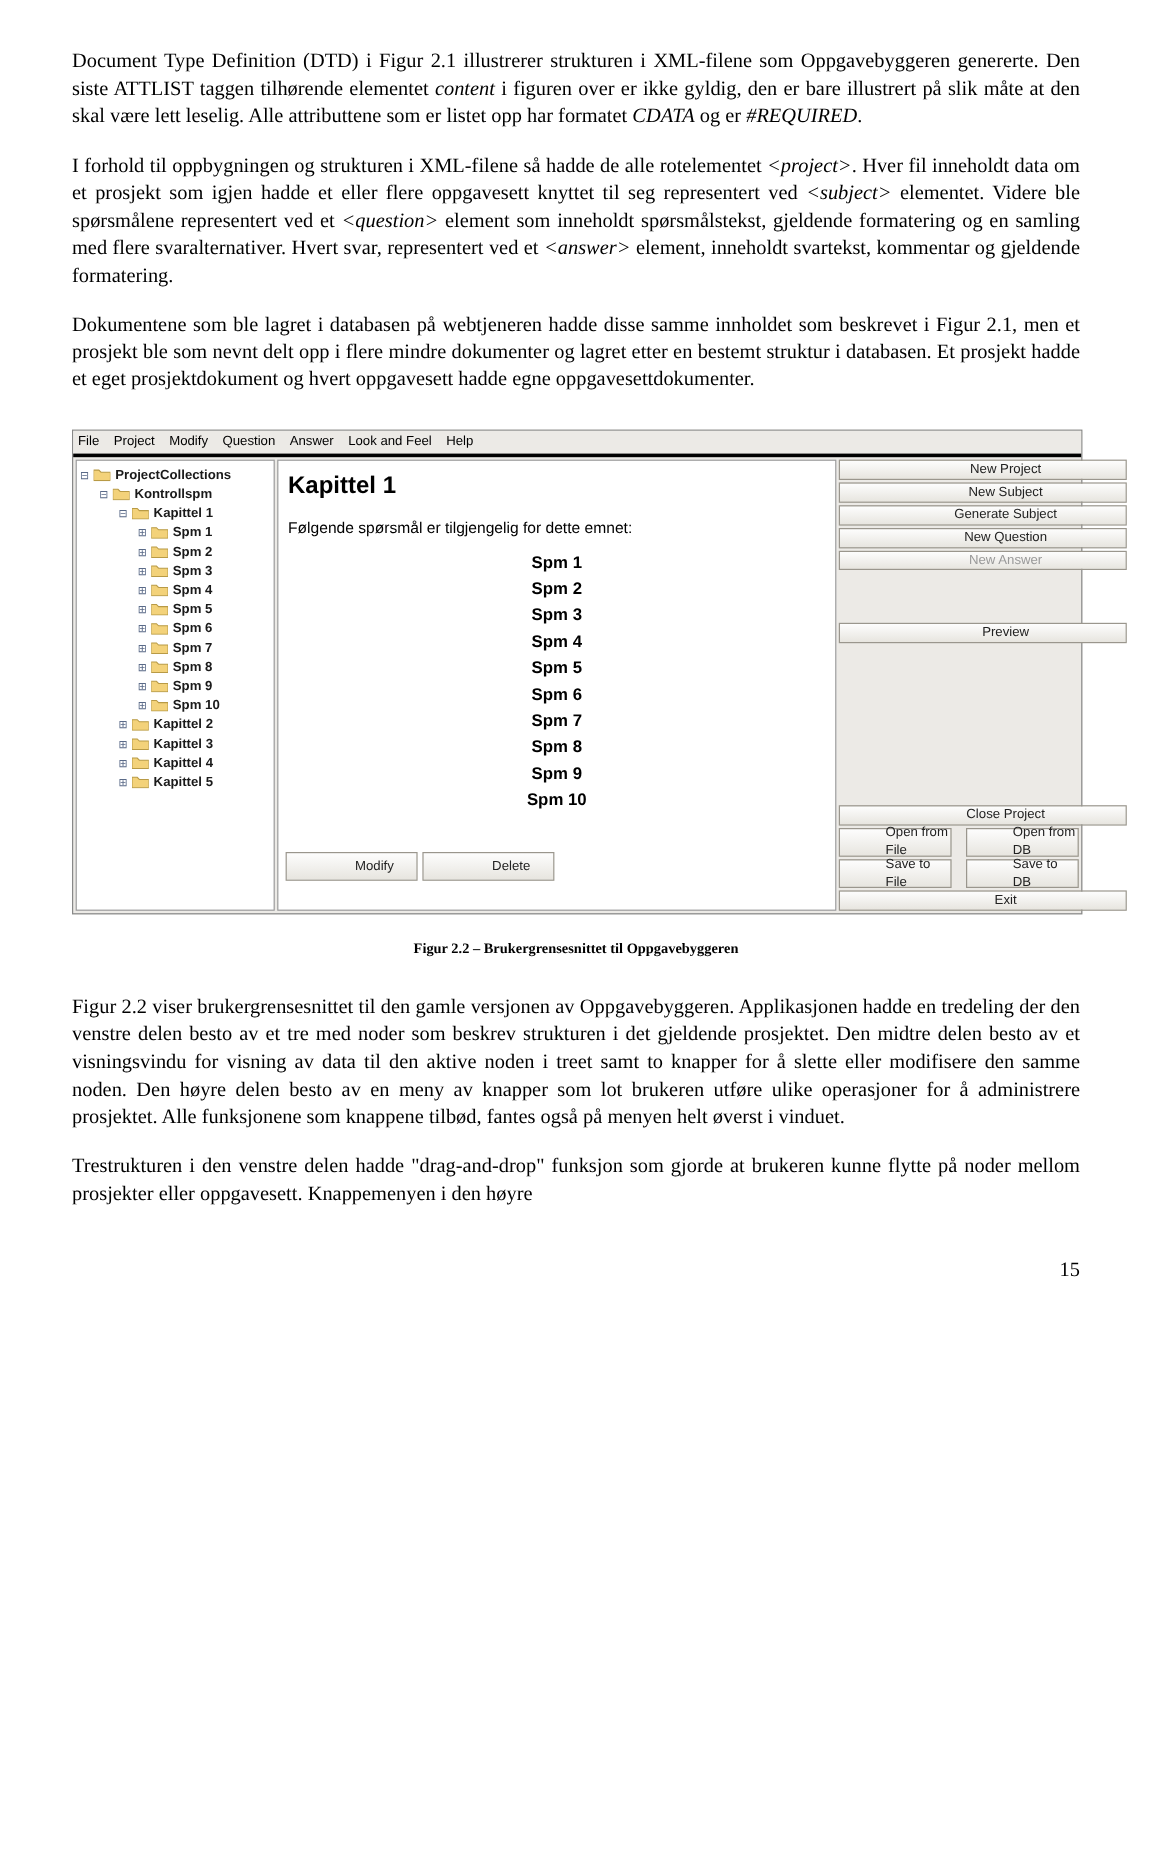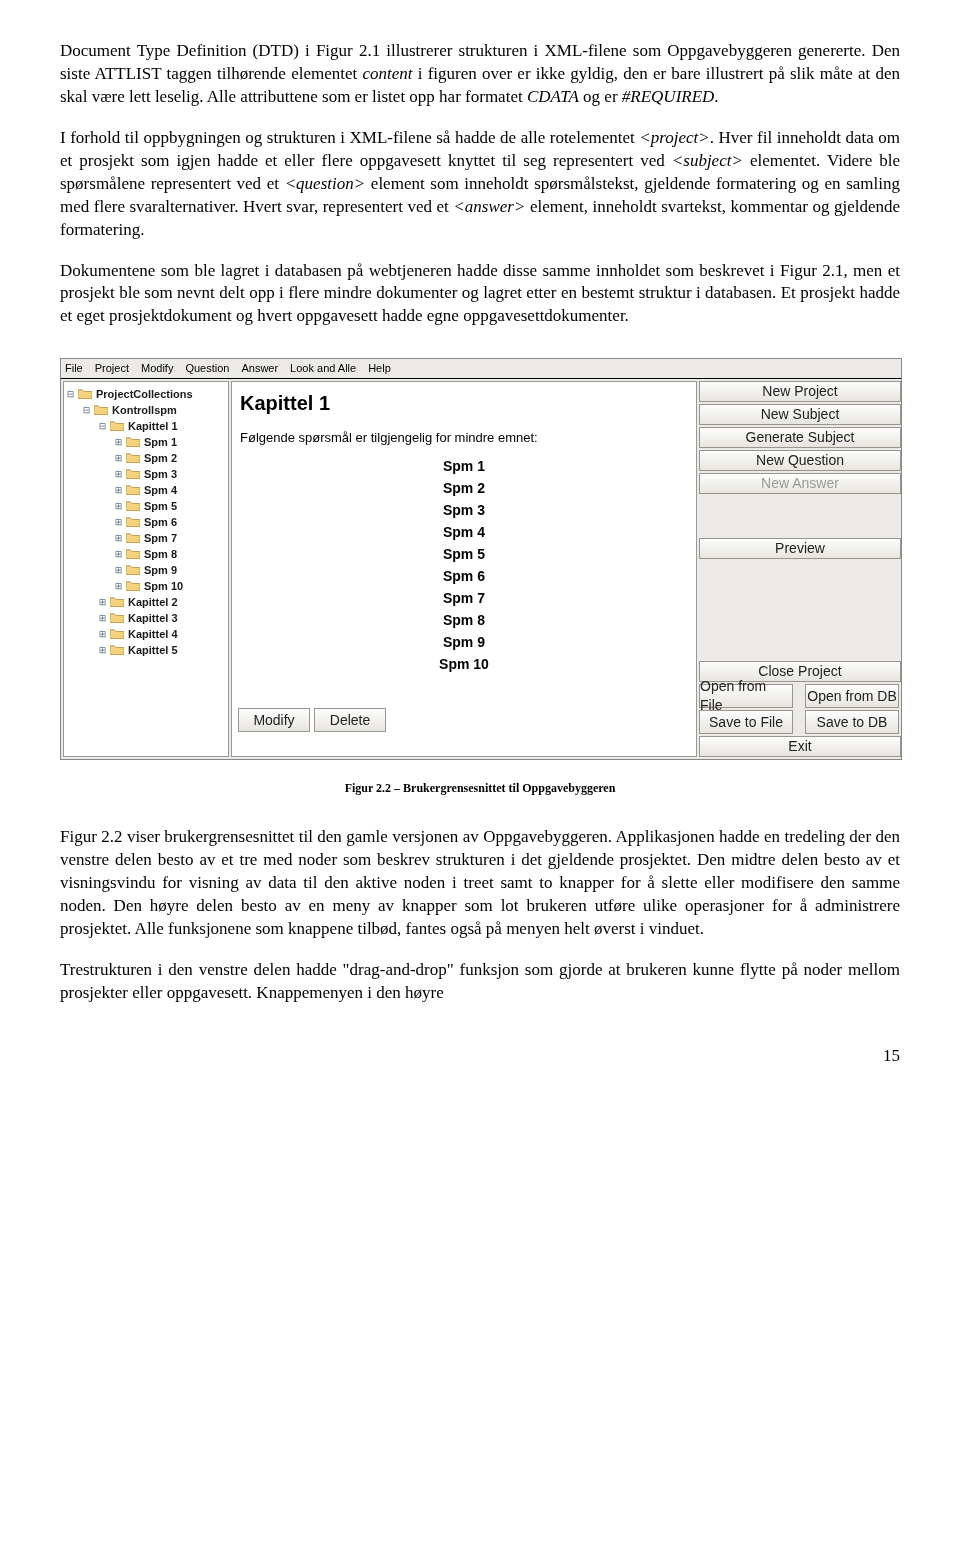--- a/index.html
+++ b/index.html
@@ -71,21 +71,21 @@
   font-size: 9px;
   color: #444;
 }
 .winctrl .btn.close { color: #b04040; }
 
 .menubar {
   background: #eceae6;
   display: flex;
   padding: 2px 4px;
   gap: 12px;
-  border-bottom: 1px solid #000000;
+  border-bottom: 3px solid #000000;
   text-align: center;
 }
 .menubar span { cursor: default; }
 
 .app-body {
   display: flex;
   height: 380px;
 }
 
 .tree-panel {
@@ -177,23 +177,24 @@
   gap: 12px;
 }
 .app-btn {
   flex: 1;
   background: linear-gradient(#fdfdfd,#e7e5df);
   border: 1px solid #9a968d;
   height: 22px;
   display: flex;
   align-items: center;
   justify-content: center;
-  font-size: 14px;
+  font-size: 11px;
   color: #222;
   cursor: default;
+  padding-left: 38px;
 }
 .app-btn.disabled {
   color: #999;
 }
 .app-btn.full { width: 100%; }
 </style>
 </head>
 <body>
 
 <p class="justify">
@@ -207,21 +208,21 @@
 <p class="justify">Dokumentene som ble lagret i databasen på webtjeneren hadde disse samme innholdet som beskrevet i Figur 2.1, men et prosjekt ble som nevnt delt opp i flere mindre dokumenter og lagret etter en bestemt struktur i databasen. Et prosjekt hadde et eget prosjektdokument og hvert oppgavesett hadde egne oppgavesettdokumenter.</p>
 
 <div class="app-window">
 
   <div class="menubar">
     <span>File</span>
     <span>Project</span>
     <span>Modify</span>
     <span>Question</span>
     <span>Answer</span>
-    <span>Look and Alle</span>
+    <span>Look and Feel</span>
     <span>Help</span>
   </div>
 
   <div class="app-body">
 
     <div class="tree-panel">
       <div class="tree-root">
         <span class="tree-toggle">⊟</span>
         <span class="folder-icon">
             <svg viewBox="0 0 16 12">
@@ -379,21 +380,21 @@
                 </span>
                 <span class="tree-label">Kapittel 5</span>
               </div>
             </div>
         </div>
       </div>
     </div>
 
     <div class="center-panel">
       <h2>Kapittel 1</h2>
-      <div class="subline">Følgende spørsmål er tilgjengelig for mindre emnet:</div>
+      <div class="subline">Følgende spørsmål er tilgjengelig for dette emnet:</div>
       <div class="spm-list" id="spm-center">
           <div>Spm 1</div>
           <div>Spm 2</div>
           <div>Spm 3</div>
           <div>Spm 4</div>
           <div>Spm 5</div>
           <div>Spm 6</div>
           <div>Spm 7</div>
           <div>Spm 8</div>
           <div>Spm 9</div>

